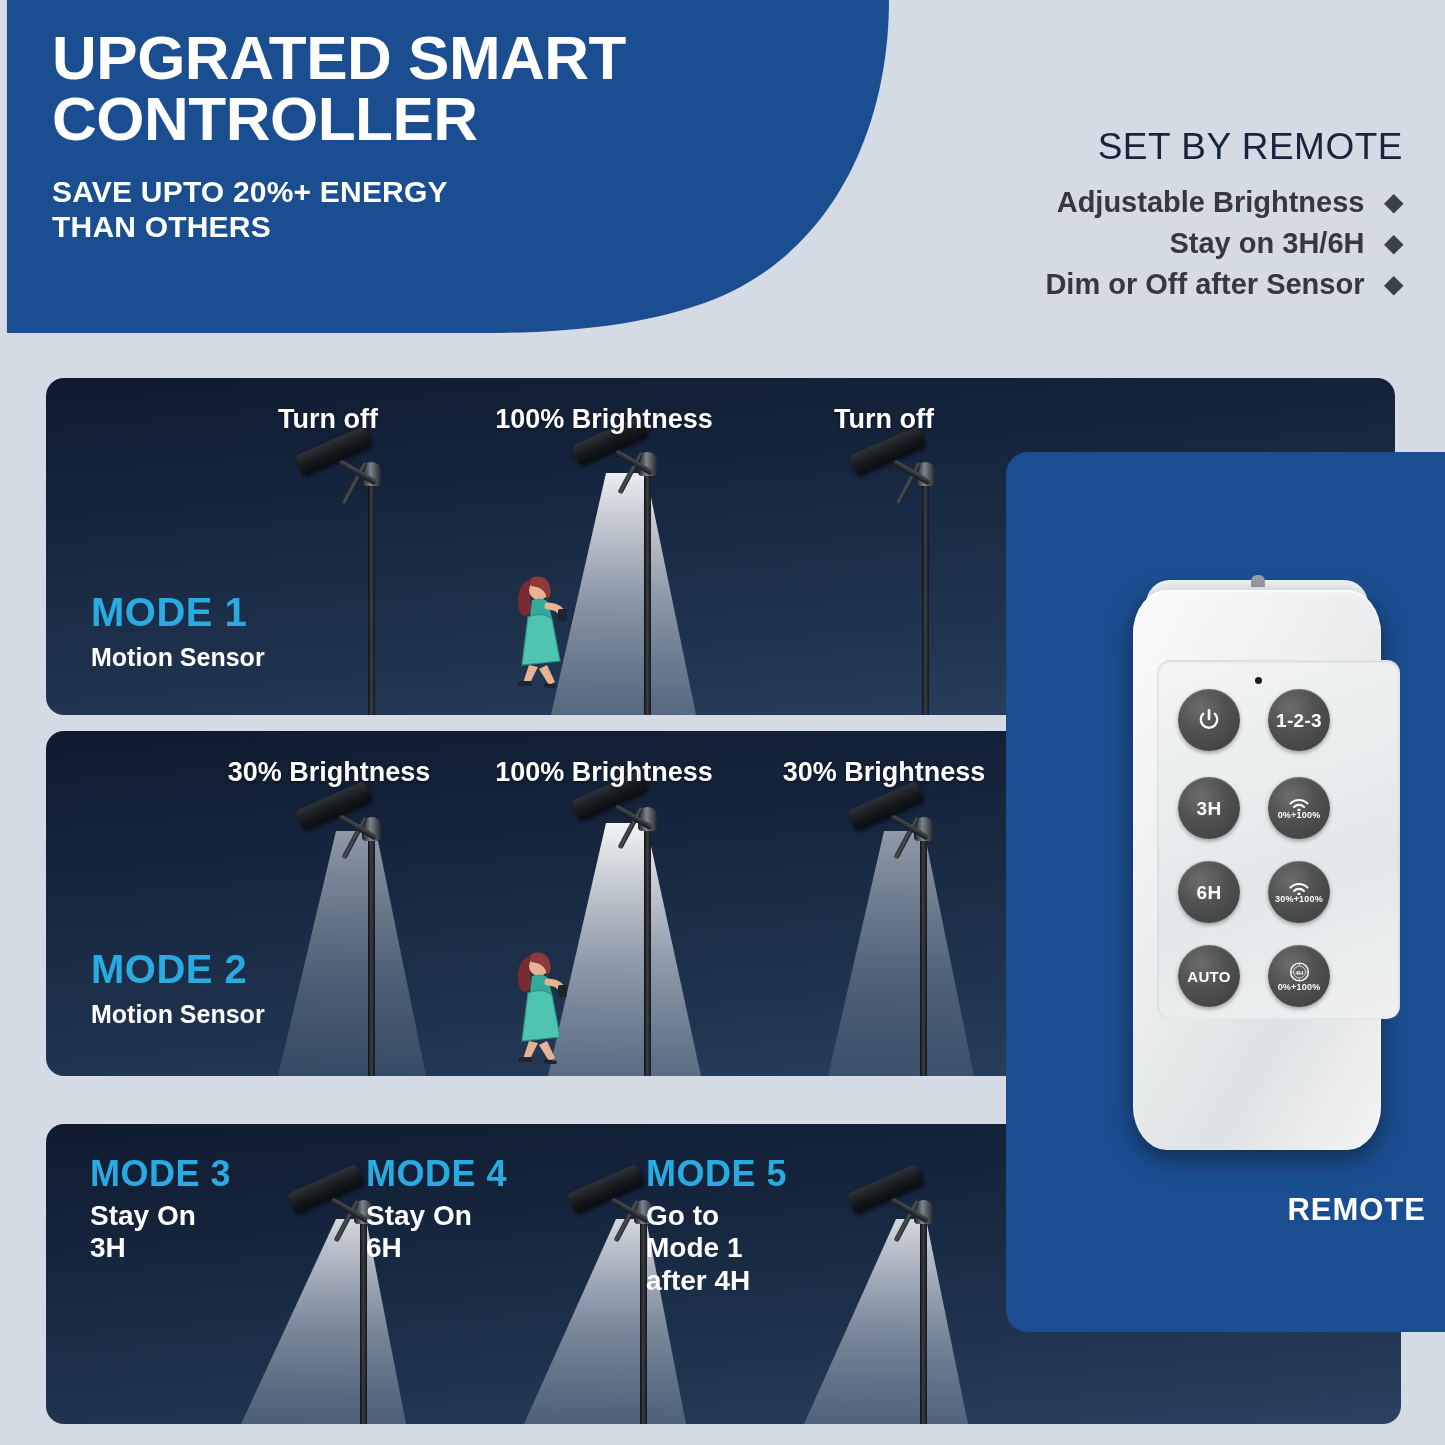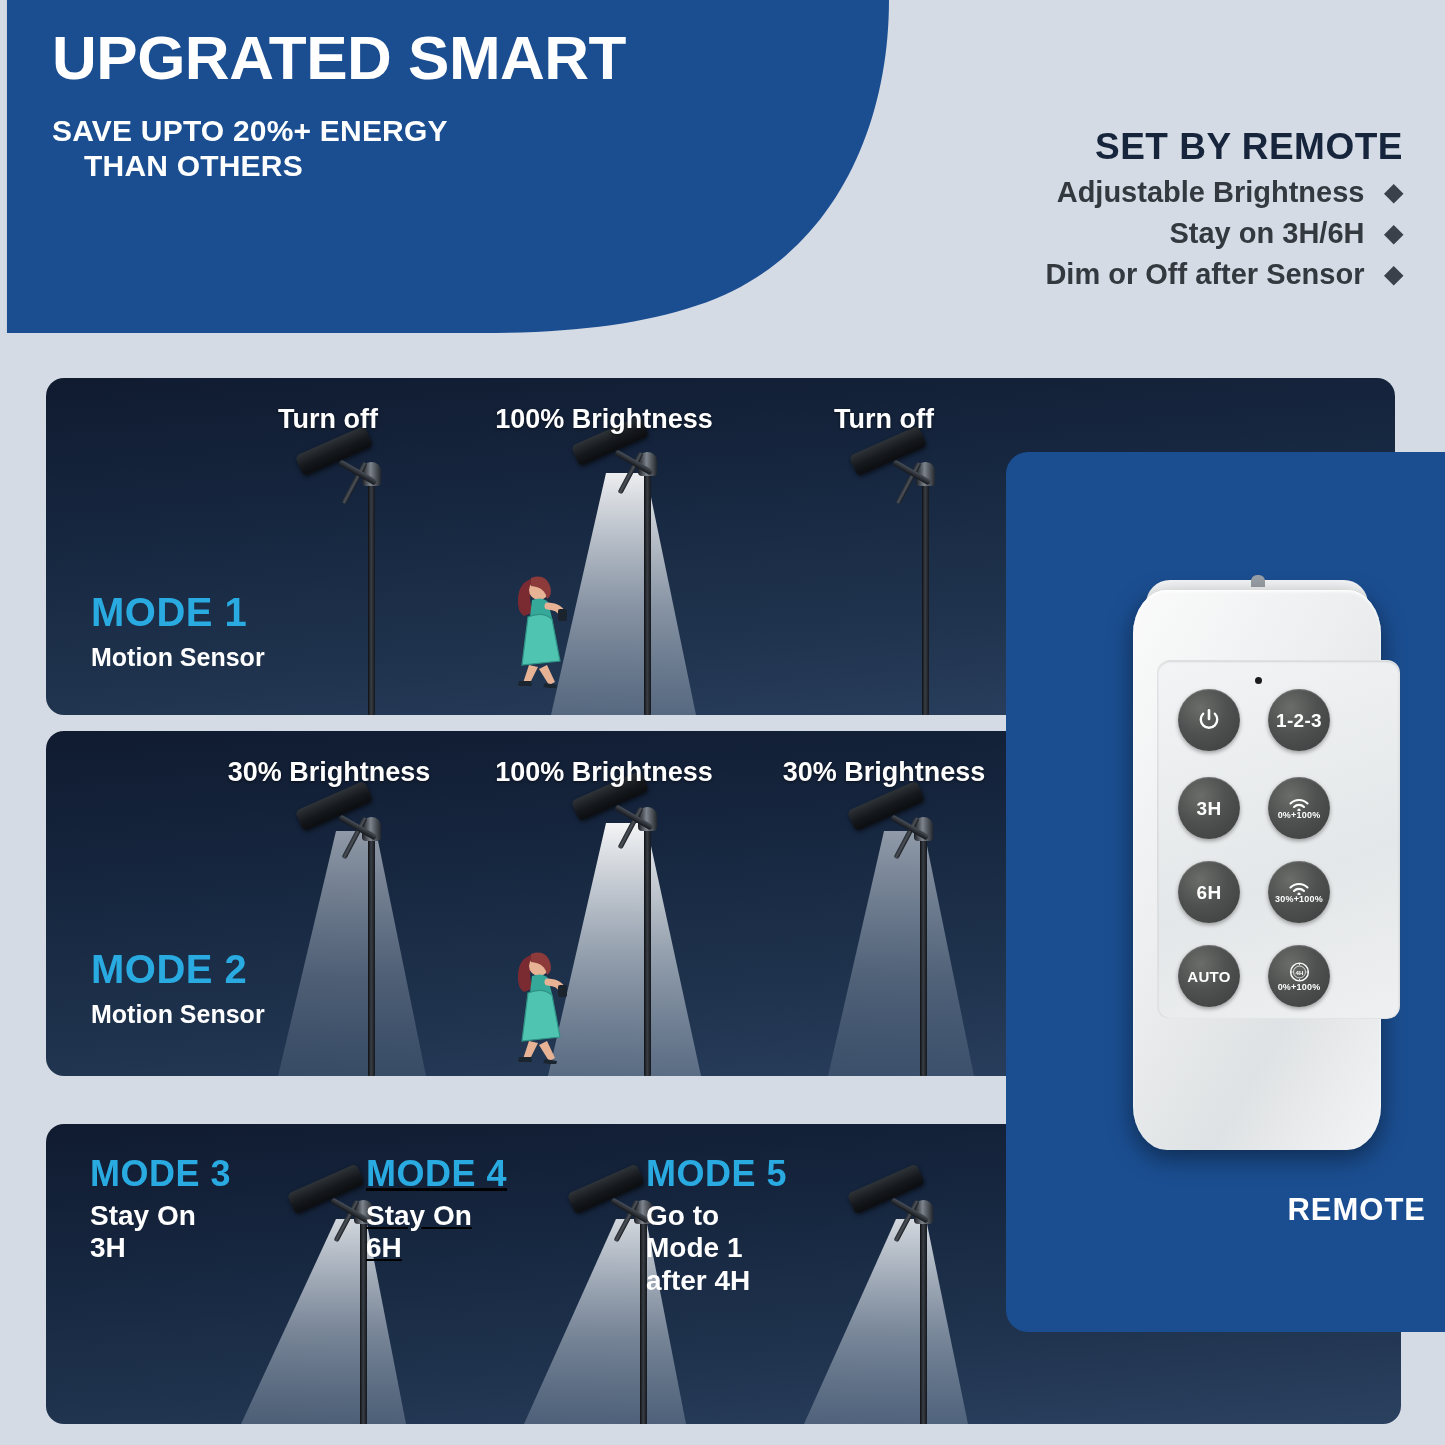--- a/index.html
+++ b/index.html
@@ -17,28 +17,28 @@
   .header-text{position:absolute;left:52px;top:28px;z-index:6;}
   .h-title{
     color:#ffffff;font-weight:bold;font-size:62px;line-height:0.98;
     letter-spacing:-0.5px;margin:0;
   }
   .h-title .l2{display:block;}
   .h-sub{
     color:#ffffff;font-weight:bold;font-size:30px;line-height:1.18;
     margin-top:24px;letter-spacing:0.2px;
   }
-  .h-sub .s2{display:block;margin-left:32px;}
+  .h-sub .s2{display:block;}
 
   .header-right{
     position:absolute;right:42px;top:126px;z-index:6;text-align:right;
   }
   .hr-title{
-    color:#16243c;font-weight:bold;font-size:37px;letter-spacing:0.5px;
-    margin:0 0 4px 0;
+    color:#16243c;font-weight:normal;font-size:37px;letter-spacing:0.5px;
+    margin:0 0 14px 0;
   }
   .hr-item{
     color:#33393f;font-weight:bold;font-size:29px;line-height:1.42;
     white-space:nowrap;
   }
   .hr-diamond{display:inline-block;margin-left:12px;font-size:24px;color:#3b414a;vertical-align:2px;}
 
   
   .panel{
     position:absolute;left:46px;border-radius:18px;overflow:hidden;
@@ -325,21 +325,21 @@
         <div class="arm" style="left:52px;top:42px;width:42px;transform:rotate(30deg);"></div>
       </div>
 
       <div class="modelabel small" style="left:44px;top:32px;">
         <div class="mtitle">MODE 3</div>
         <div class="msub">
           <span>Stay On</span><br>
           <span>3H</span>
         </div>
       </div>
-      <div class="modelabel small" style="left:320px;top:32px;text-decoration:underline;">
+      <div class="modelabel small" style="left:320px;top:32px;">
         <div class="mtitle">MODE 4</div>
         <div class="msub">
           <span>Stay On</span><br>
           <span>6H</span>
         </div>
       </div>
       <div class="modelabel small" style="left:600px;top:32px;">
         <div class="mtitle">MODE 5</div>
         <div class="msub">
           <span>Go to</span><br>
@@ -419,20 +419,21 @@
 
   <div class="remote-label">REMOTE</div>
 
   <svg class="header-curve" width="960" height="345" viewBox="0 0 960 345">
     <path d="M0 0 H895 C895 140 830 268 700 310 C640 330 570 338 480 338 H0 Z" fill="#1b4e91"></path>
   </svg>
 
   <div class="header-text">
     <div class="h-title">
       <span>UPGRATED SMART</span>
+      <span class="l2">CONTROLLER</span>
     </div>
     <div class="h-sub">
       <span>SAVE UPTO 20%+ ENERGY</span>
       <span class="s2">THAN OTHERS</span>
     </div>
   </div>
 
   <div class="header-right">
     <div class="hr-title">SET BY REMOTE</div>
     <div class="hr-item">

